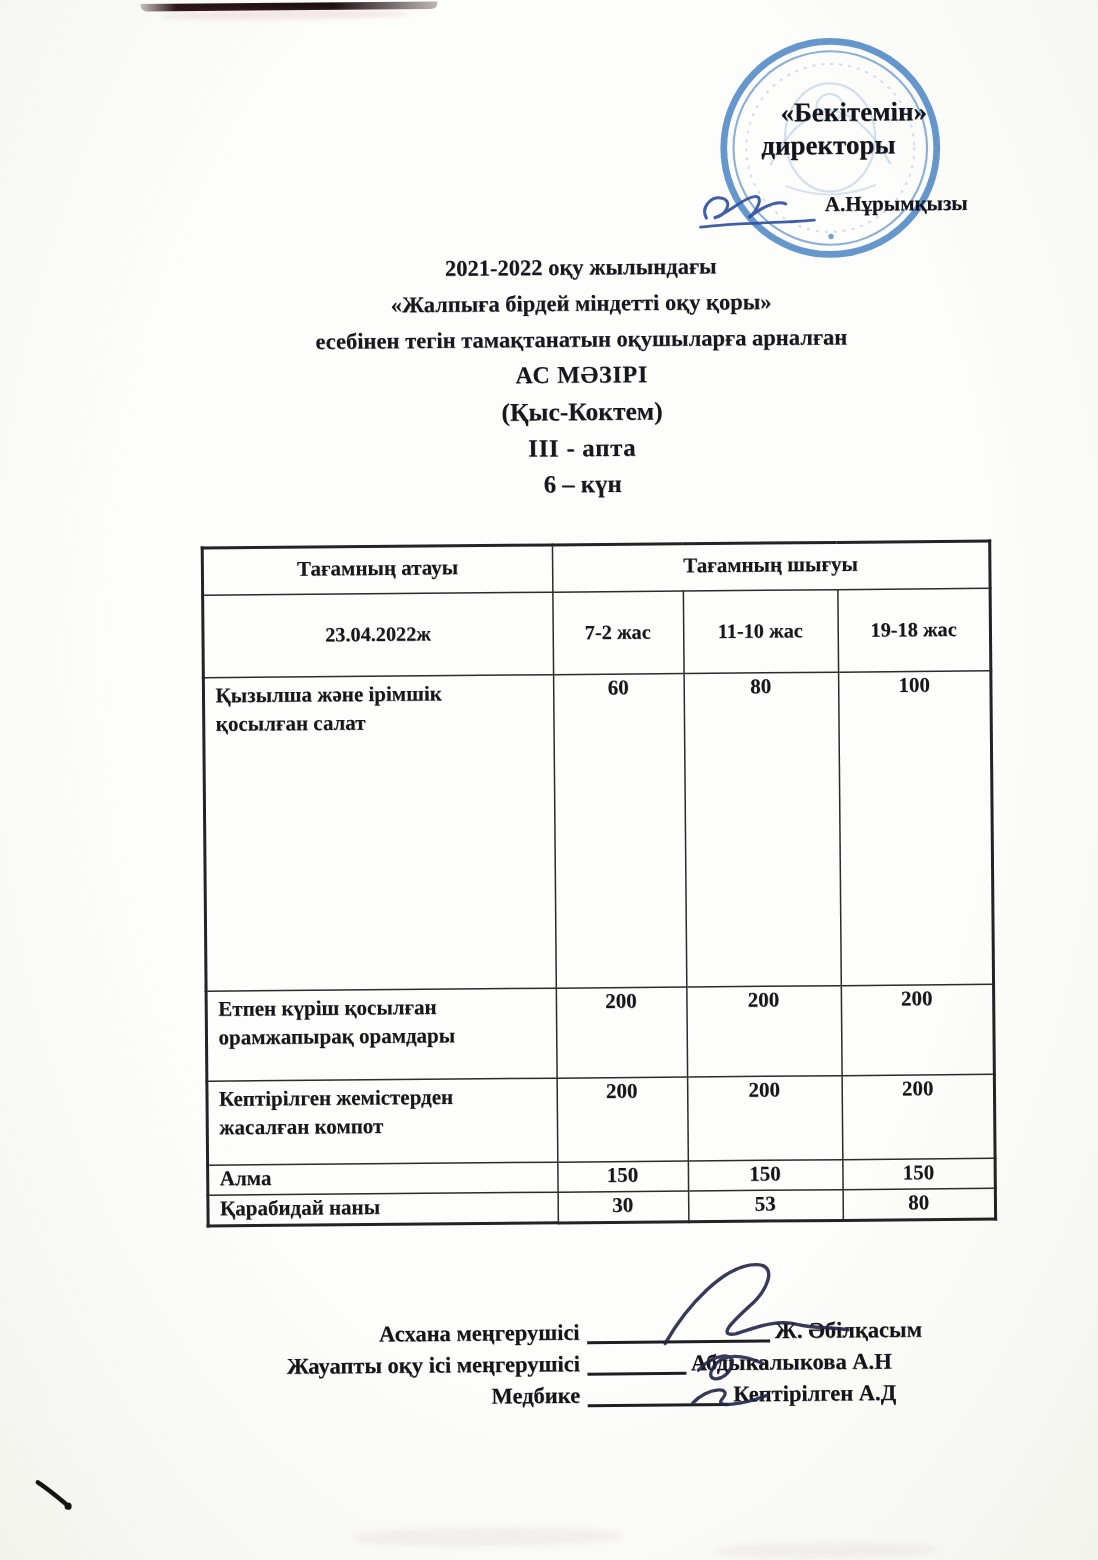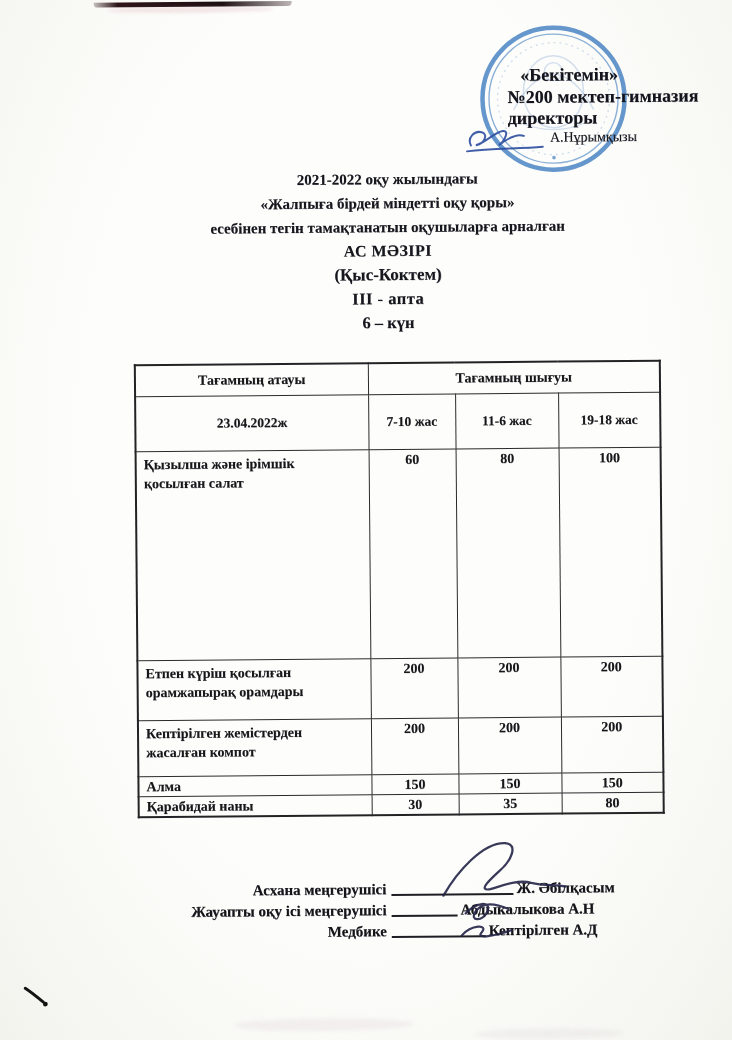--- a/index.html
+++ b/index.html
@@ -34,21 +34,21 @@
     position:absolute; left:488px; top:66px; z-index:2;
     font-weight:bold; font-size:18px; line-height:21.5px; color:#14141c;
     text-shadow:.3px .3px .3px rgba(20,20,40,.45);
     margin-left:23px;
   }
   .stamp-text .line { display:block; }
   .stamp-text .indent { padding-left:13px; }
   .director-sig-svg { position:absolute; left:466px; top:124px; width:92px; height:36px; z-index:3; }
   .director-name {
     position:absolute; left:553px; top:131px; z-index:3;
-    font-weight:normal; font-size:14px; color:#14141c;
+    font-weight:bold; font-size:14px; color:#14141c;
     text-shadow:.3px .3px .3px rgba(20,20,40,.45);
     text-align:right;
   }
 
   
   .title { position:absolute; left:90px; top:167px; width:600px; text-align:center;
     font-weight:bold; text-shadow:.3px .3px .3px rgba(20,20,40,.4); }
   .title .t { display:block; }
   .t1,.t2,.t3 { font-size:15px; line-height:24px; }
   .t4 { font-size:16px; line-height:24px; letter-spacing:.5px; }
@@ -107,21 +107,20 @@
     <circle cx="74" cy="75" r="64.5" fill="none" stroke-width="1.4" opacity="0.6" stroke="#3f7dc0"></circle>
     <circle cx="74" cy="75" r="56" fill="none" stroke-width="1.3" stroke-dasharray="2 4" opacity="0.55" stroke="#a9c2e0"></circle>
     <ellipse cx="74" cy="68" rx="30" ry="36" fill="none" stroke-width="1.5" opacity="0.5" stroke="#a9c2e0"></ellipse>
     <path d="M34,86 Q52,52 74,50 Q96,52 114,86" fill="none" stroke-width="1.5" opacity="0.5" stroke="#a9c2e0"></path>
     <circle cx="74" cy="48" r="9" fill="none" stroke-width="1.4" opacity="0.5" stroke="#a9c2e0"></circle>
     <path d="M44,100 Q74,112 104,100" fill="none" stroke-width="1.4" opacity="0.45" stroke="#a9c2e0"></path>
     <circle cx="74" cy="134" r="1.8" opacity="0.7" fill="#3f7dc0"></circle>
   </svg>
   <div class="stamp-text">
     <span class="line indent">«Бекітемін»</span>
-    <span class="line">№200 мектеп-гимназия</span>
     <span class="line">директоры</span>
   </div>
   <svg class="director-sig-svg" viewBox="0 0 92 36">
     <path d="M8,22 C4,14 12,7 19,9 C26,11 21,21 13,22 C23,19 32,9 40,8 C47,7 42,18 36,22 C44,16 54,10 61,13" fill="none" stroke-width="2" stroke-linecap="round" opacity="0.9" stroke="#2c4ea0"></path>
     <path d="M4,28 C30,25 55,26 80,24" fill="none" stroke-width="1.8" stroke-linecap="round" opacity="0.9" stroke="#2c4ea0"></path>
   </svg>
   <div class="director-name">А.Нұрымқызы</div>
 
   <div class="title">
     <span class="t t1">2021-2022 оқу жылындағы</span>
@@ -140,22 +139,22 @@
         <col style="width:103px">
         <col style="width:102px">
     </colgroup>
     <thead>
       <tr class="hr1">
         <th>Тағамның атауы</th>
         <th colspan="3">Тағамның шығуы</th>
       </tr>
       <tr class="hr2">
         <th>23.04.2022ж</th>
-        <th>7-10 жас</th>
-        <th>11-6 жас</th>
+        <th>7-2 жас</th>
+        <th>11-10 жас</th>
         <th>19-18 жас</th>
       </tr>
     </thead>
     <tbody>
       <tr class="row-1">
         <td class="dish-cell">Қызылша және ірімшік қосылған салат</td>
         <td class="val-cell">60</td>
         <td class="val-cell">80</td>
         <td class="val-cell">100</td>
       </tr>
@@ -173,21 +172,21 @@
       </tr>
       <tr class="row-4">
         <td class="dish-cell">Алма</td>
         <td class="val-cell">150</td>
         <td class="val-cell">150</td>
         <td class="val-cell">150</td>
       </tr>
       <tr class="row-5">
         <td class="dish-cell">Қарабидай наны</td>
         <td class="val-cell">30</td>
-        <td class="val-cell">35</td>
+        <td class="val-cell">53</td>
         <td class="val-cell">80</td>
       </tr>
     </tbody>
   </table>
 
   <div class="sig-block">
     <div class="sig-row">
       <span class="sig-role">Асхана меңгерушісі</span>
       <span class="sig-line w1"></span>
       <span class="sig-name">Ж. Әбілқасым</span>

